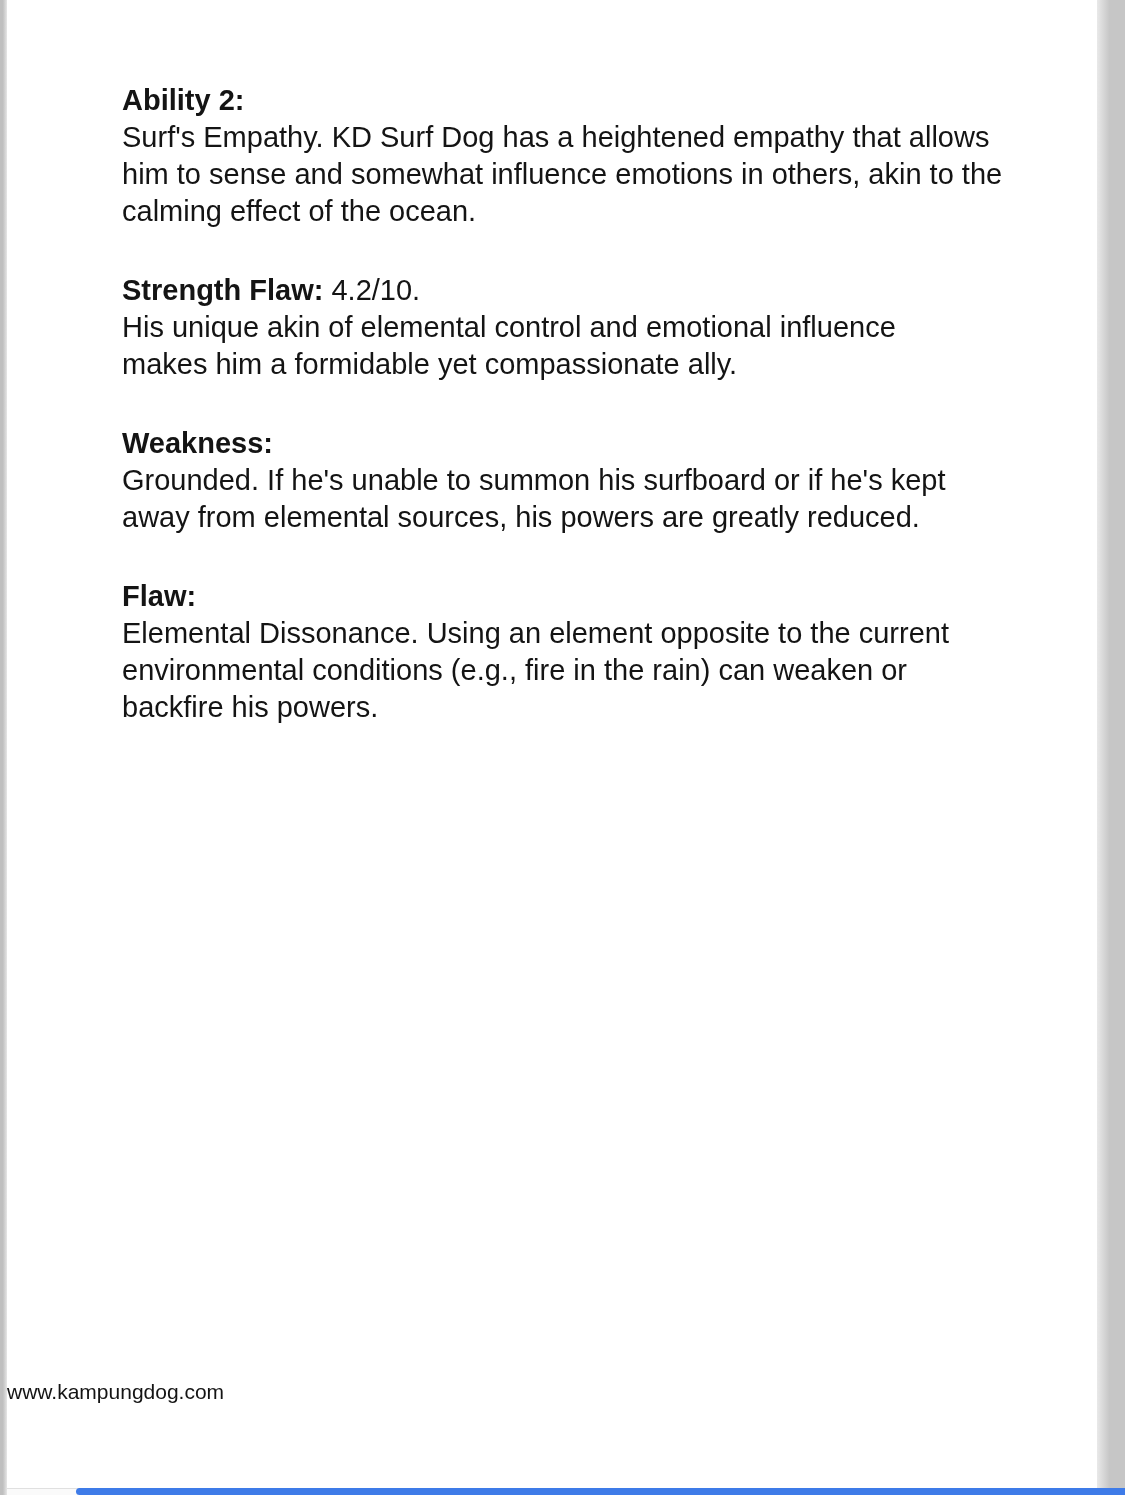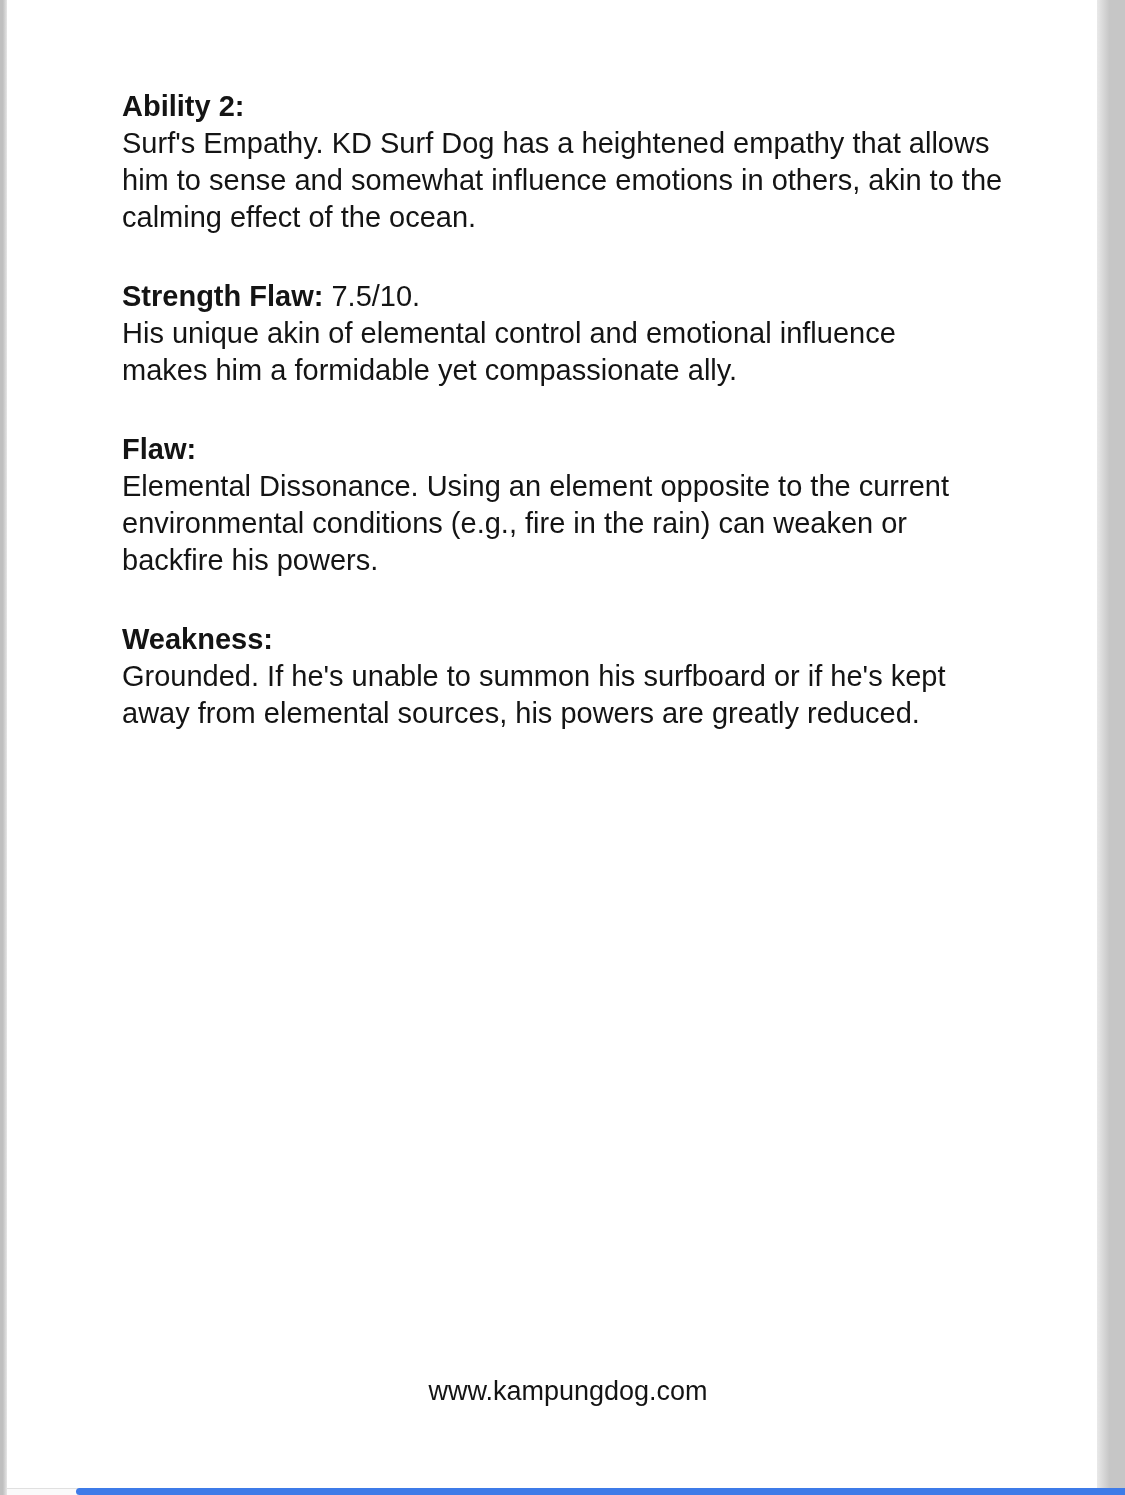--- a/index.html
+++ b/index.html
@@ -41,35 +41,35 @@
     border-bottom: 1px solid #e0e0e0;
     box-sizing: border-box;
     z-index: 2;
   }
   .content {
     padding: 74px 70px 0 115px;
     font-size: 29px;
     line-height: 37px;
   }
   .doc-section {
-    margin: 14px 0 42px 0;
+    margin: 8px 0 42px 0;
   }
   .heading-line .b {
     font-weight: 700;
   }
   .section-body {
     white-space: pre-line;
   }
   .page-footer {
     position: absolute;
     top: 1373px;
-    left: 16px;
+    left: 0;
     width: 100%;
-    text-align: center;
-    font-size: 27px;
+    text-align: left;
+    font-size: 21px;
     line-height: 37px;
   }
   .hscroll-thumb {
     position: absolute;
     left: 76px;
     right: 0;
     bottom: 0;
     height: 7px;
     background: #3e7be8;
     border-radius: 4px 0 0 4px;
@@ -86,36 +86,36 @@
   <div class="content">
 
     <section class="doc-section">
       <div class="heading-line"><span class="b">Ability 2:</span><span></span></div>
       <div class="section-body">Surf's Empathy. KD Surf Dog has a heightened empathy that allows
 him to sense and somewhat influence emotions in others, akin to the
 calming effect of the ocean.</div>
     </section>
 
     <section class="doc-section">
-      <div class="heading-line"><span class="b">Strength Flaw:</span><span> 7.5/10.</span></div>
+      <div class="heading-line"><span class="b">Strength Flaw:</span><span> 4.2/10.</span></div>
       <div class="section-body">His unique akin of elemental control and emotional influence
 makes him a formidable yet compassionate ally.</div>
+    </section>
+
+    <section class="doc-section">
+      <div class="heading-line"><span class="b">Weakness:</span><span></span></div>
+      <div class="section-body">Grounded. If he's unable to summon his surfboard or if he's kept
+away from elemental sources, his powers are greatly reduced.</div>
     </section>
 
     <section class="doc-section">
       <div class="heading-line"><span class="b">Flaw:</span><span></span></div>
       <div class="section-body">Elemental Dissonance. Using an element opposite to the current
 environmental conditions (e.g., fire in the rain) can weaken or
 backfire his powers.</div>
-    </section>
-
-    <section class="doc-section">
-      <div class="heading-line"><span class="b">Weakness:</span><span></span></div>
-      <div class="section-body">Grounded. If he's unable to summon his surfboard or if he's kept
-away from elemental sources, his powers are greatly reduced.</div>
     </section>
 
   </div>
 
   <div class="page-footer">
     <span>www.kampungdog.com</span>
   </div>
 </div>
 
 <div class="hscroll-thumb"></div>

